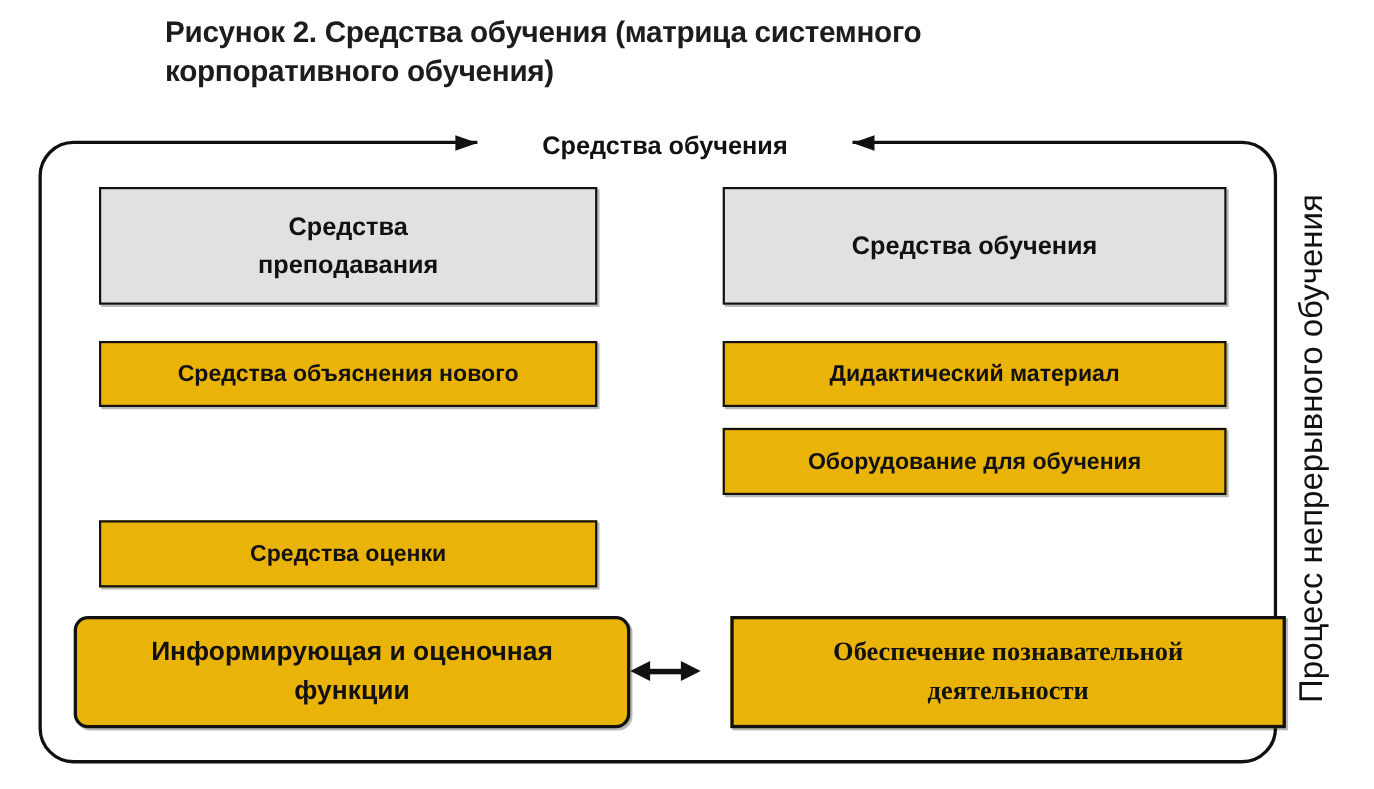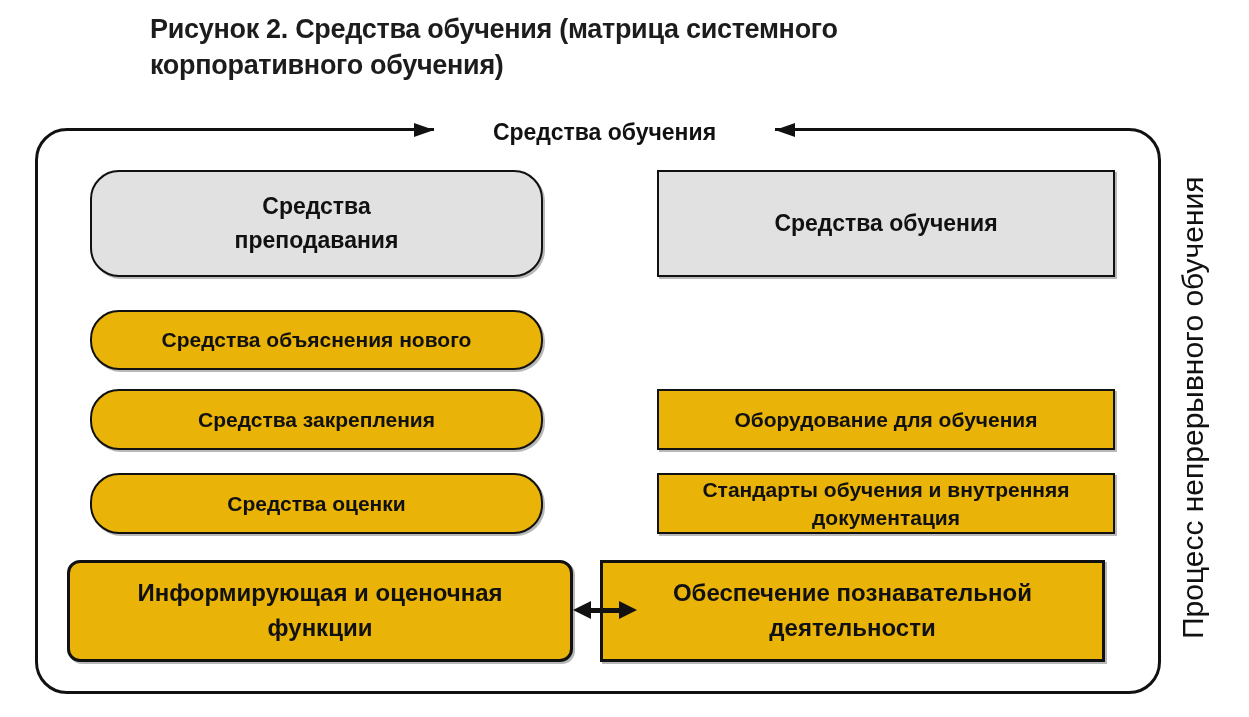--- a/index.html
+++ b/index.html
@@ -72,39 +72,39 @@
     display: flex;
     align-items: center;
     justify-content: center;
     text-align: center;
     font-weight: 700;
     white-space: pre-line;
     box-shadow: 2px 2px 0 rgba(0,0,0,0.28);
     z-index: 2;
     line-height: 1.3;
   }
-  .col-l { left: 90px;  width: 453px; border-radius: 29px; }
+  .col-l { left: 90px;  width: 453px; }
   .col-r { left: 657px; width: 458px; }
   .header-box {
     top: 170px; height: 107px;
     background: #e1e1e1;
     font-size: 23px;
     line-height: 1.45;
   }
   .row1 { top: 310px; height: 60px; font-size: 21px; }
   .row2 { top: 389px; height: 61px; font-size: 21px; }
   .row3 { top: 473px; height: 61px; font-size: 21px; }
   .footer-box {
     top: 560px; height: 102px;
     border-width: 3px;
     font-size: 24px;
     line-height: 1.45;
   }
   .footer-l { left: 67px;  width: 506px; border-radius: 13px; }
-  .footer-r { left: 600px; width: 505px; }
+  .footer-r { left: 664px; width: 505px; font-family: Liberation Serif, serif; }
 
   
   .dbl-line {
     position: absolute;
     left: 587px; top: 608px;
     width: 36px; height: 5px;
     background: #111111;
     z-index: 2;
   }
   .dbl-tri {
@@ -145,29 +145,27 @@
   <div class="frame"></div>
 
   <span class="tri tri-right"></span>
   <span class="tri tri-left"></span>
 
   <div class="top-label">Средства обучения</div>
 
   <div class="box col-l header-box">Средства
 преподавания</div>
   <div class="box col-l row1">Средства объяснения нового</div>
-  <div class="box col-l row2">Средства закрепления</div>
   <div class="box col-l row3">Средства оценки</div>
   <div class="box footer-box footer-l">Информирующая и оценочная
 функции</div>
 
   <div class="box col-r header-box">Средства обучения</div>
+  <div class="box col-r row1">Дидактический материал</div>
   <div class="box col-r row2">Оборудование для обучения</div>
-  <div class="box col-r row3">Стандарты обучения и внутренняя
-документация</div>
   <div class="box footer-box footer-r">Обеспечение познавательной
 деятельности</div>
 
   <span class="dbl-line"></span>
   <span class="dbl-tri dbl-tri-left"></span>
   <span class="dbl-tri dbl-tri-right"></span>
 
   <div class="side-label">Процесс непрерывного обучения</div>
 
 </div>

